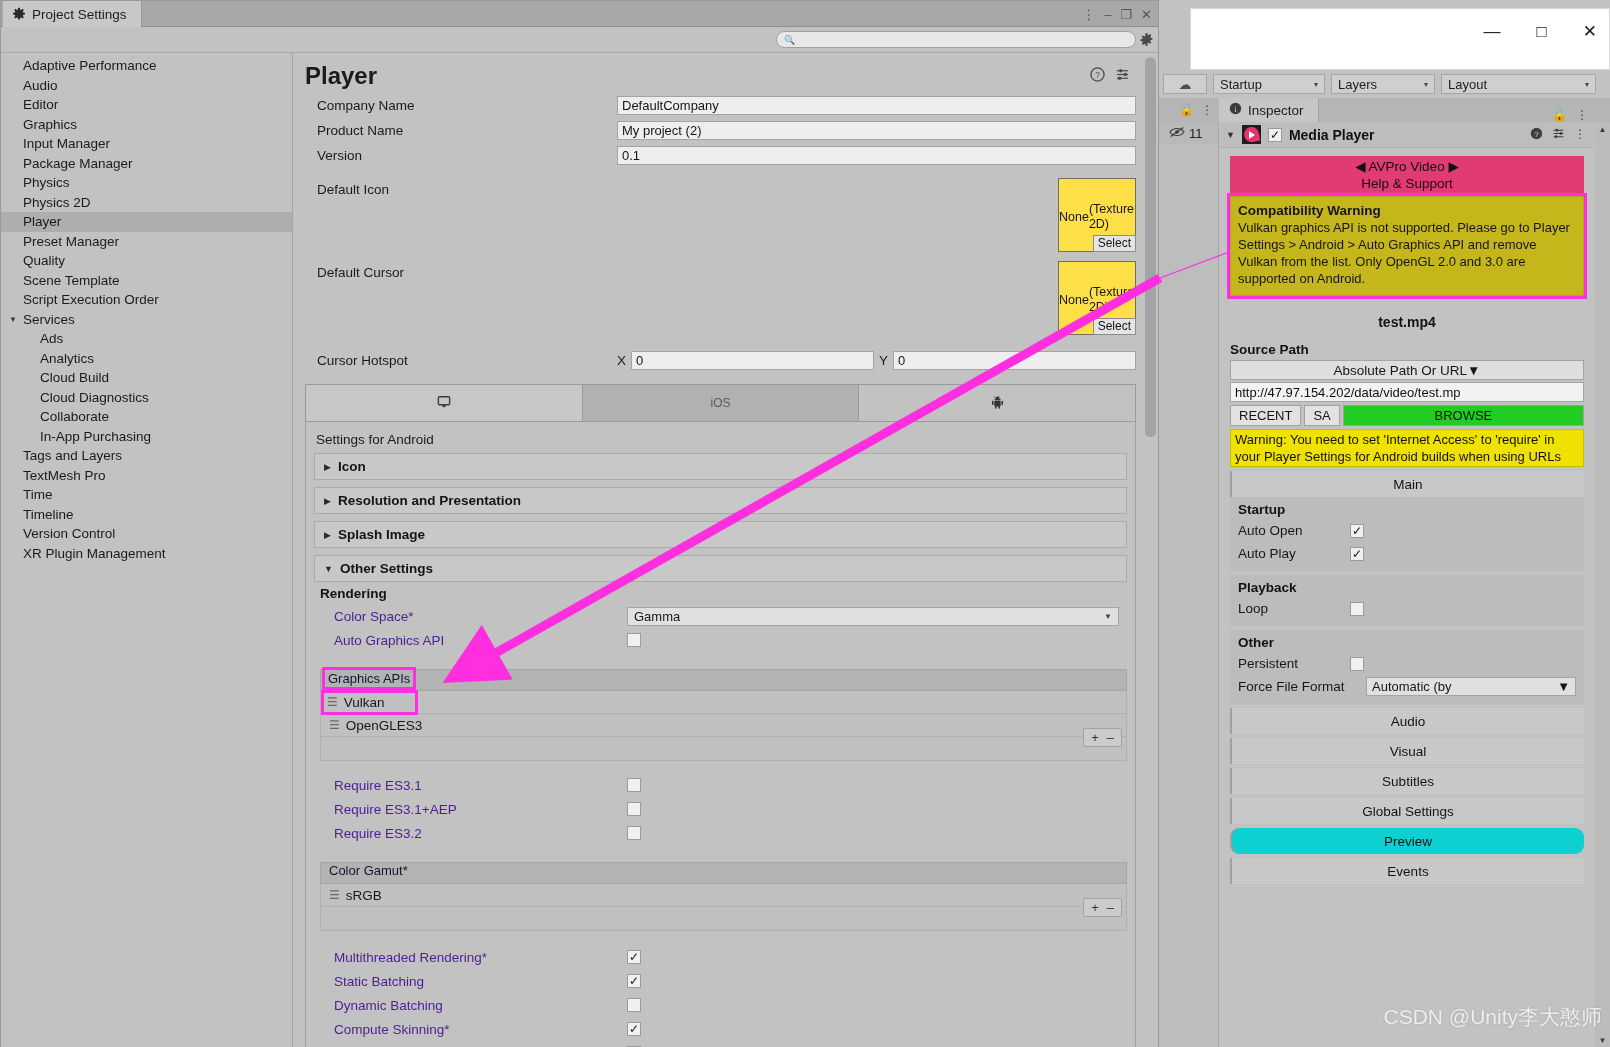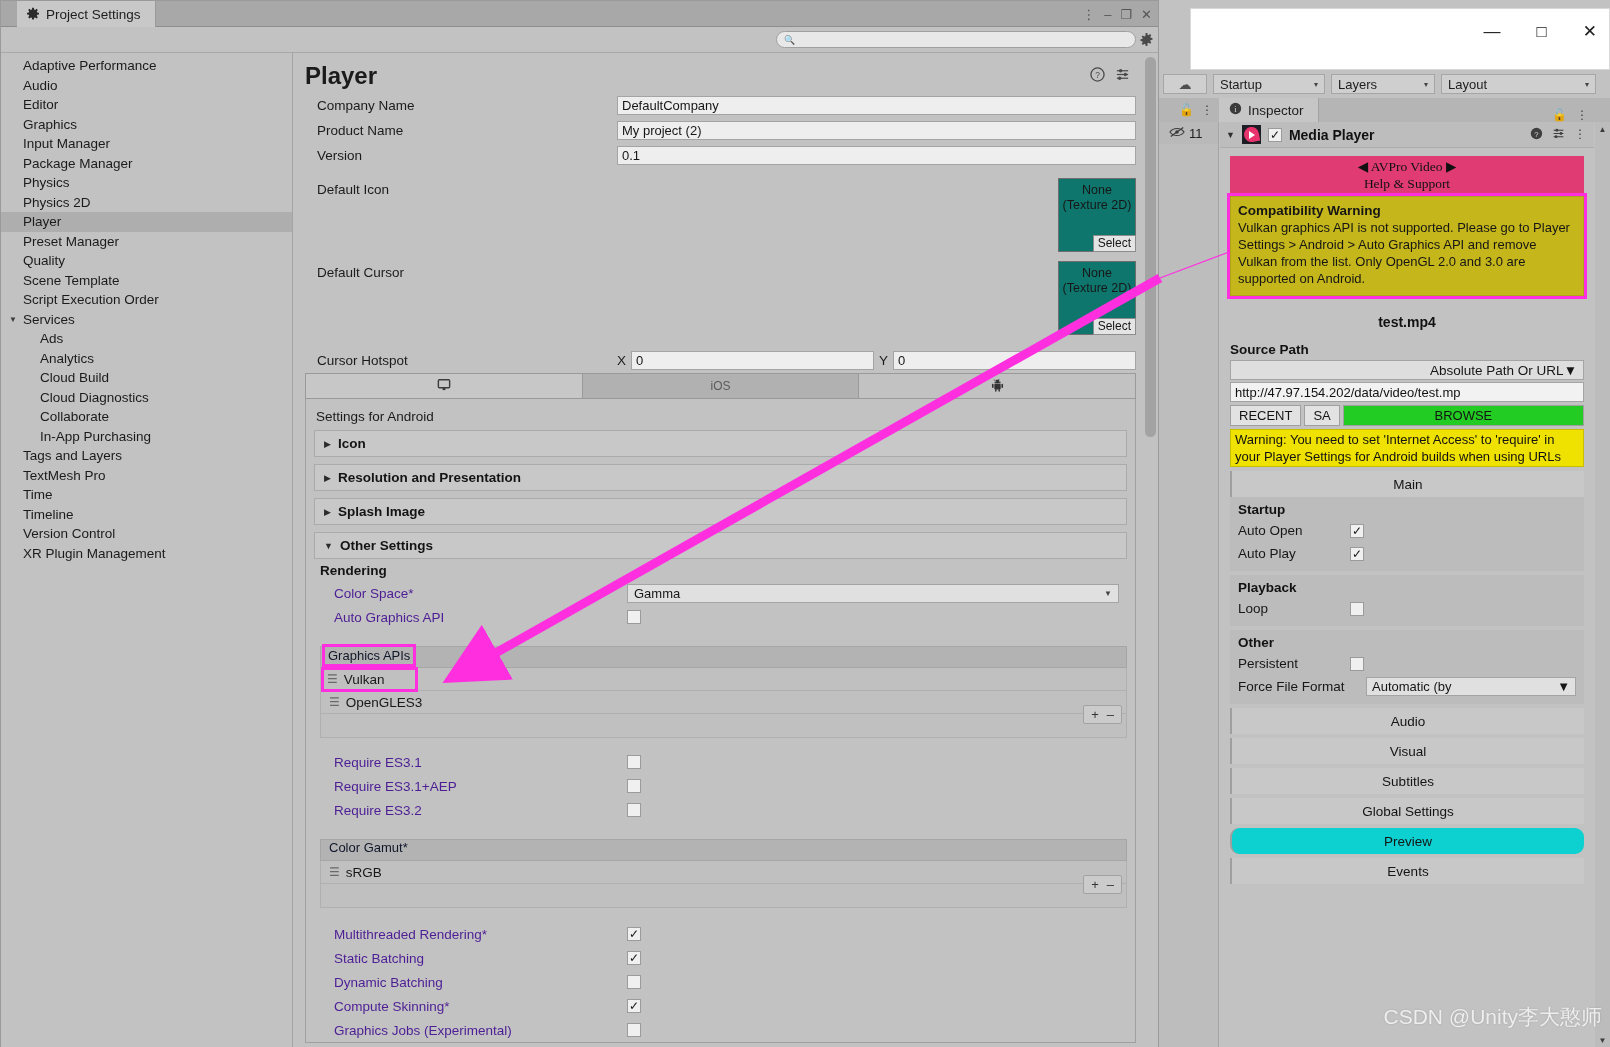--- a/index.html
+++ b/index.html
@@ -21,21 +21,21 @@
   
   .ps-window {
     position: absolute; left: 0; top: 0; width: 1159px; height: 1047px;
     background: #c2c2c2; border: 1px solid #9a9a9a;
   }
   .ps-titlebar {
     position: relative; height: 26px; background: #a8a8a8;
     border-bottom: 1px solid #8e8e8e;
   }
   .ps-tab {
-    position: absolute; left: 16px; top: 0; height: 26px;
+    position: absolute; left: 2px; top: 0; height: 26px;
     background: #c8c8c8; display: flex; align-items: center;
     padding: 0 14px 0 9px; gap: 6px; border-right: 1px solid #9a9a9a;
   }
   .ps-tab-title { font-size: 13.5px; color: #1d1d1d; }
   .gear-glyph { display:inline-block; width: 14px; height: 14px; position: relative; }
   .win-ctrls {
     position: absolute; right: 6px; top: 0; height: 26px;
     display: flex; align-items: center; gap: 9px; color: #555;
   }
   .win-ctrls span { font-size: 13px; line-height: 1; cursor: default; }
@@ -114,43 +114,43 @@
   }
   .txt-field {
     flex: 1; height: 19px; background: #eeeeee; border: 1px solid #a4a4a4;
     font-size: 13px; color: #161616; padding: 0 4px;
     display: flex; align-items: center;
   }
 
   .obj-row { display: flex; align-items: flex-start; padding-right: 22px; }
   .obj-row .form-label { padding-top: 4px; }
   .obj-box {
-    width: 78px; height: 74px; background: #0f766e;
+    width: 78px; height: 74px; background: #fde047;
     border: 1px solid #6e6e6e; position: relative; margin-left: auto;
-    display: flex; flex-direction: column; align-items: center;
+    display: flex; flex-direction: row; align-items: center;
     font-size: 12.5px; color: #171717; padding-top: 4px; line-height: 15px;
   }
   .obj-select {
     position: absolute; right: -1px; bottom: -1px;
     background: #e4e4e4; border: 1px solid #8c8c8c;
     font-size: 12px; padding: 0px 4px; color: #151515;
   }
 
   .hotspot-row { display: flex; align-items: center; padding-right: 22px; height: 26px;}
   .hs-xy { display:flex; align-items:center; gap:5px; flex:1; }
   .hs-lbl { font-size: 13.5px; color:#1b1b1b; }
   .hs-field {
     flex: 1; height: 19px; background: #eeeeee; border: 1px solid #a4a4a4;
     font-size: 13px; color: #161616; padding: 0 4px; display:flex; align-items:center;
   }
 
   
   .plat-tabs {
-    display: flex; margin-right: 22px;
-    border: 1px solid #9a9a9a; background: #b1b1b1; height: 26px;
+    display: flex; margin-top: 11px; margin-right: 22px;
+    border: 1px solid #9a9a9a; background: #b1b1b1; height: 38px;
   }
   .plat-tab {
     flex: 1; display:flex; align-items:center; justify-content:center;
     font-size: 12px; color: #5b5b5b; border-right: 1px solid #9a9a9a;
     background: #b1b1b1;
   }
   .plat-tab:last-child { border-right: 0; }
   .plat-tab.active { background: #c7c7c7; color:#2a2a2a; }
   .plat-tab.sel-android { background: #c2c2c2; }
 
@@ -293,36 +293,36 @@
     position:absolute; left:0; width:15px; height:14px; display:flex;
     align-items:center; justify-content:center; font-size:8px; color:#3a3a3a;
     background:#bcbcbc;
   }
   .insp-scroll .up { top:0; } .insp-scroll .dn { bottom:0; }
 
   .insp-body { padding: 8px 10px 0 10px; }
 
   .avpro-banner {
     background:#e03b72; height: 38px; display:flex; flex-direction:column;
-    align-items:center; justify-content:center; color:#111; font-size:13.5px; line-height:17px;font-family:Liberation Serif, serif;
+    align-items:center; justify-content:center; color:#111; font-size:13.5px; line-height:17px;
   }
   .compat-box {
     background:#c5b71b; border: 1px solid #b0a417; padding: 5px 7px 8px 7px;
     margin-top: 2px; color:#161616; font-size: 13px; line-height: 17px;
   }
   .compat-box b { font-size: 13.5px; }
   .magenta-outline {
     outline: 3px solid #ff2fe0; outline-offset: 0px;
   }
 
   .file-name { text-align:center; font-weight:bold; font-size: 14px; color:#121212; margin: 18px 0 12px;}
   .src-label { font-weight:bold; font-size:13.5px; color:#121212; margin-bottom: 3px; }
   .src-drop {
     height: 20px; background:#dedede; border:1px solid #a4a4a4;
-    display:flex; align-items:center; justify-content:flex-end;
+    display:flex; align-items:center; justify-content:center;
     padding: 0 6px; font-size:13.5px; color:#161616; margin-bottom: 2px;
   }
   .src-url {
     height: 20px; background:#f2f2f2; border:1px solid #a4a4a4;
     display:flex; align-items:center; padding: 0 4px; font-size:13px; color:#121212;
     overflow:hidden; white-space:nowrap; margin-bottom: 3px;
   }
   .src-btns { display:flex; gap: 3px; margin-bottom: 3px; }
   .sbtn {
     background:#e2e2e2; border:1px solid #a0a0a0; font-size:13px; color:#141414;

